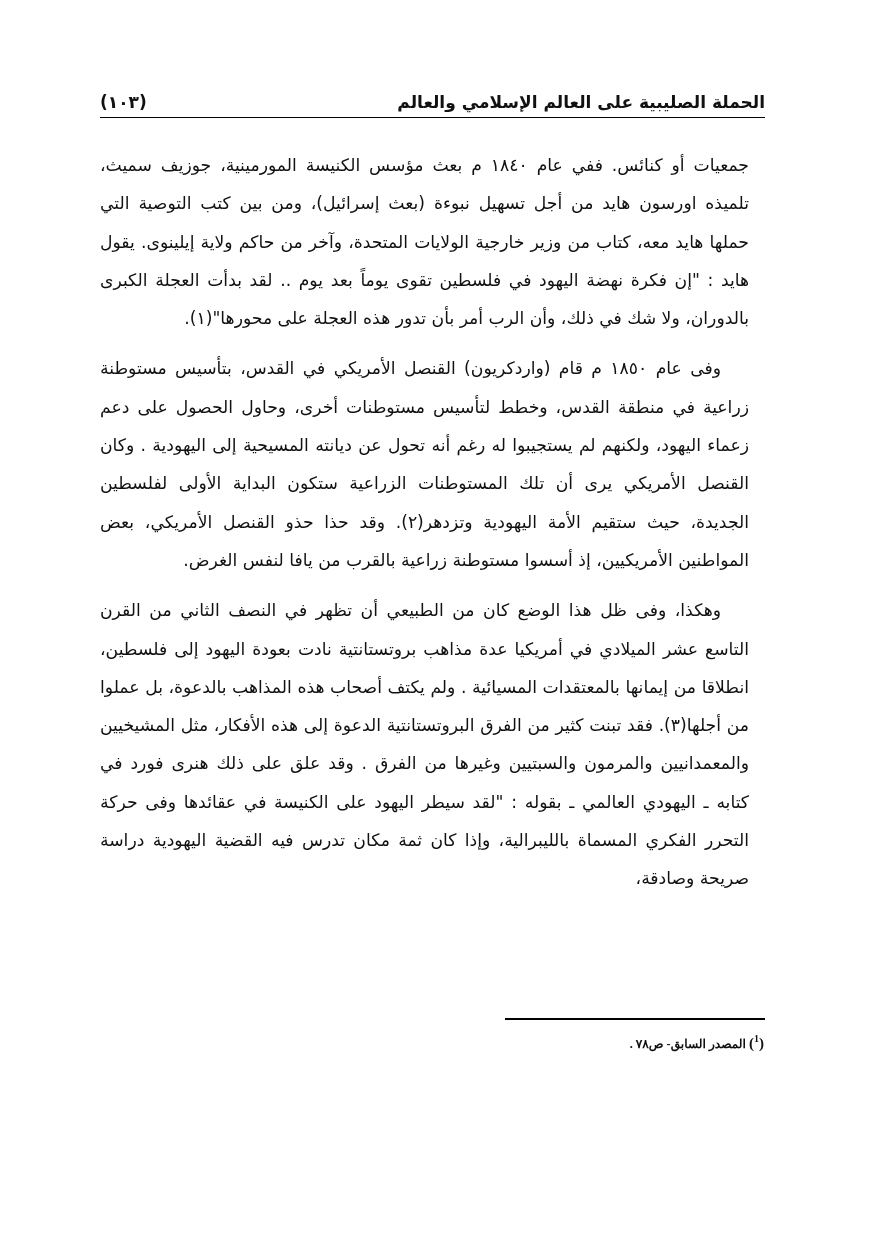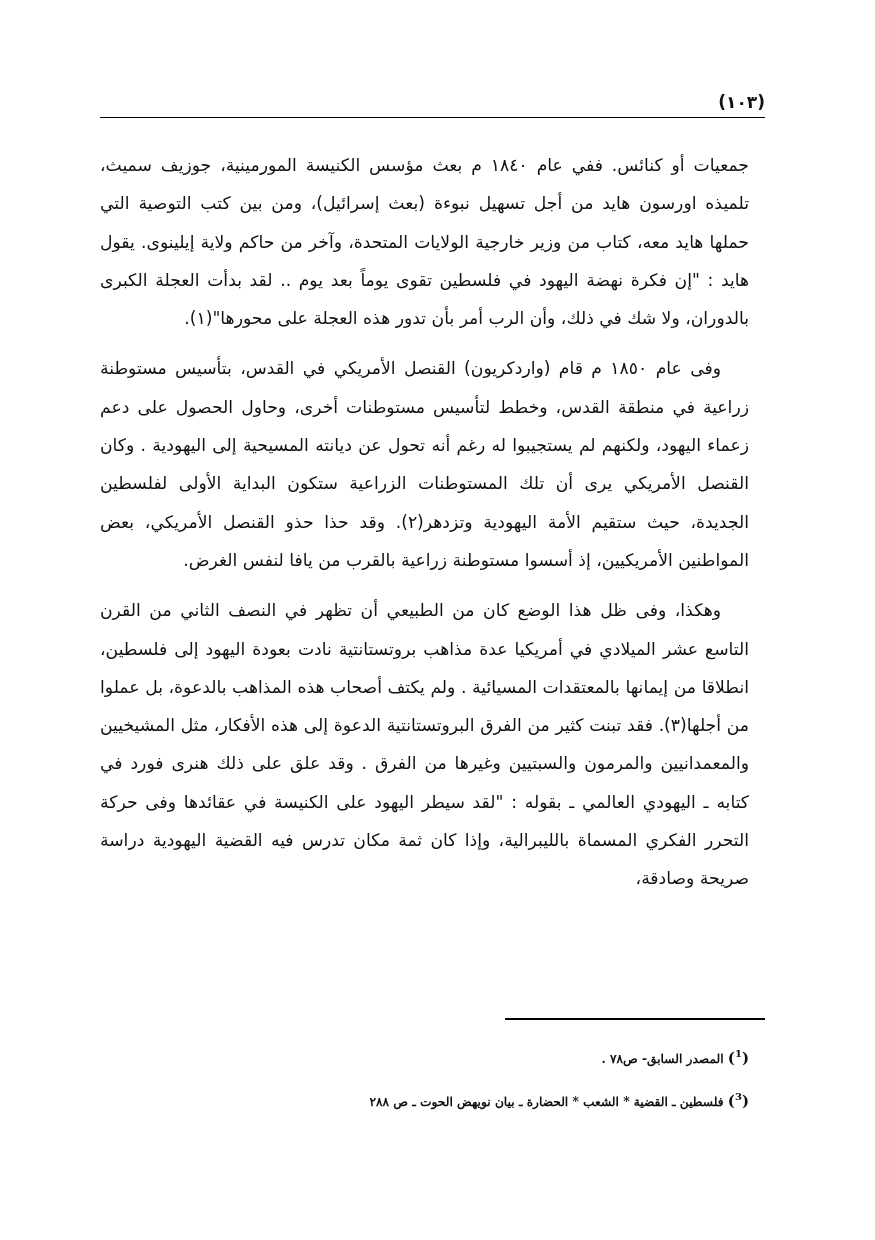--- a/index.html
+++ b/index.html
@@ -65,51 +65,49 @@
       top: 1027px;
       left: 0;
       width: 665px;
       font-family: "DejaVu Serif", serif;
       font-size: 12.2px;
       line-height: 21px;
       font-weight: bold;
       text-align: justify;
     }
     .footnotes .fn {
-      margin: 16px;
+      margin: 1px;
+      font-family: Liberation Serif, serif;
     }
     .fn-marker {
       font-size: 15px;
       font-weight: bold;
     }
     .fn-marker sup {
       font-size: 10px;
     }
   </style>
 </head>
 <body>
 
 <div class="page">
 
   <div class="header">
+    <span class="title">الحملة الصليبية على العالم الإسلامي والعالم</span>
     <span class="page-num">(١٠٣)</span>
   </div>
 
   <div class="body-text">
     <p>جمعيات أو كنائس. ففي عام ١٨٤٠ م بعث مؤسس الكنيسة المورمينية، جوزيف سميث، تلميذه اورسون هايد من أجل تسهيل نبوءة (بعث إسرائيل)، ومن بين كتب التوصية التي حملها هايد معه، كتاب من وزير خارجية الولايات المتحدة، وآخر من حاكم ولاية إيلينوى. يقول هايد : "إن فكرة نهضة اليهود في فلسطين تقوى يوماً بعد يوم .. لقد بدأت العجلة الكبرى بالدوران، ولا شك في ذلك، وأن الرب أمر بأن تدور هذه العجلة على محورها"(١).</p>
     <p class="indent">وفى عام ١٨٥٠ م قام (واردكريون) القنصل الأمريكي في القدس، بتأسيس مستوطنة زراعية في منطقة القدس، وخطط لتأسيس مستوطنات أخرى، وحاول الحصول على دعم زعماء اليهود، ولكنهم لم يستجيبوا له رغم أنه تحول عن ديانته المسيحية إلى اليهودية . وكان القنصل الأمريكي يرى أن تلك المستوطنات الزراعية ستكون البداية الأولى لفلسطين الجديدة، حيث ستقيم الأمة اليهودية وتزدهر(٢). وقد حذا حذو القنصل الأمريكي، بعض المواطنين الأمريكيين، إذ أسسوا مستوطنة زراعية بالقرب من يافا لنفس الغرض.</p>
     <p class="indent">وهكذا، وفى ظل هذا الوضع كان من الطبيعي أن تظهر في النصف الثاني من القرن التاسع عشر الميلادي في أمريكيا عدة مذاهب بروتستانتية نادت بعودة اليهود إلى فلسطين، انطلاقا من إيمانها بالمعتقدات المسيائية . ولم يكتف أصحاب هذه المذاهب بالدعوة، بل عملوا من أجلها(٣). فقد تبنت كثير من الفرق البروتستانتية الدعوة إلى هذه الأفكار، مثل المشيخيين والمعمدانيين والمرمون والسبتيين وغيرها من الفرق . وقد علق على ذلك هنرى فورد في كتابه ـ اليهودي العالمي ـ بقوله : "لقد سيطر اليهود على الكنيسة في عقائدها وفى حركة التحرر الفكري المسماة بالليبرالية، وإذا كان ثمة مكان تدرس فيه القضية اليهودية دراسة صريحة وصادقة،</p>
   </div>
 
   <div class="fn-rule"></div>
 
   <div class="footnotes">
     <p class="fn">
       <span class="fn-marker">(<sup>1</sup>)</span>
       <span>المصدر السابق- ص٧٨ .</span>
     </p>
-    <p class="fn">
-      <span class="fn-marker">(<sup>3</sup>)</span>
-      <span>فلسطين ـ القضية * الشعب * الحضارة ـ بيان نويهض الحوت ـ ص ٢٨٨</span>
-    </p>
   </div>
 
 </div>
 
 </body></html>

